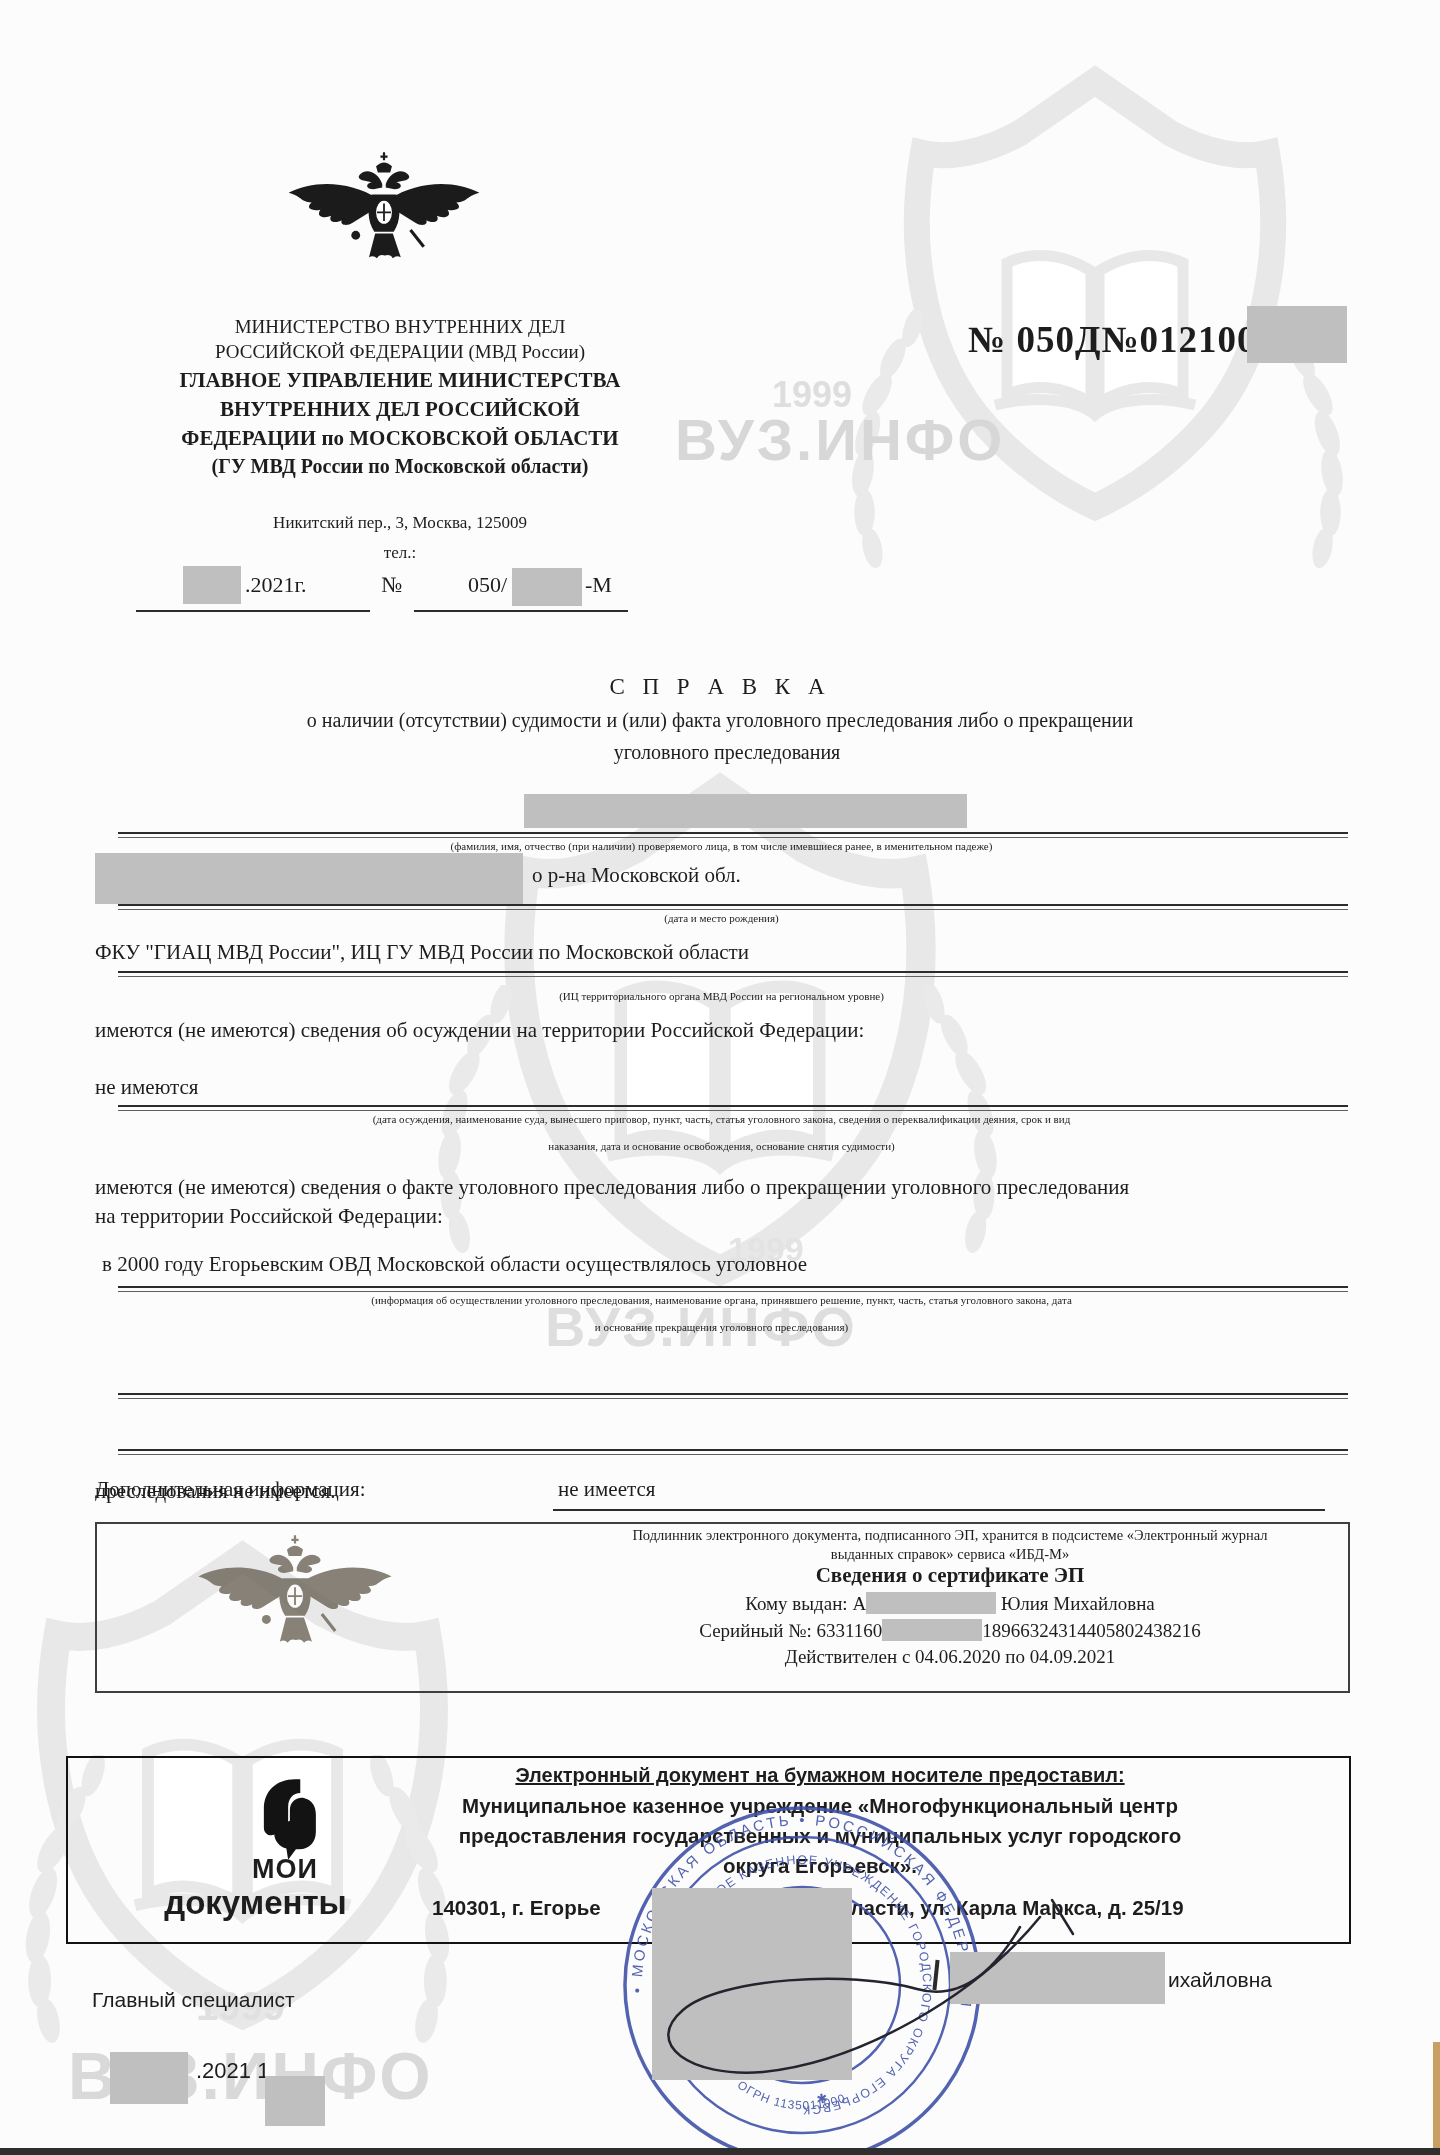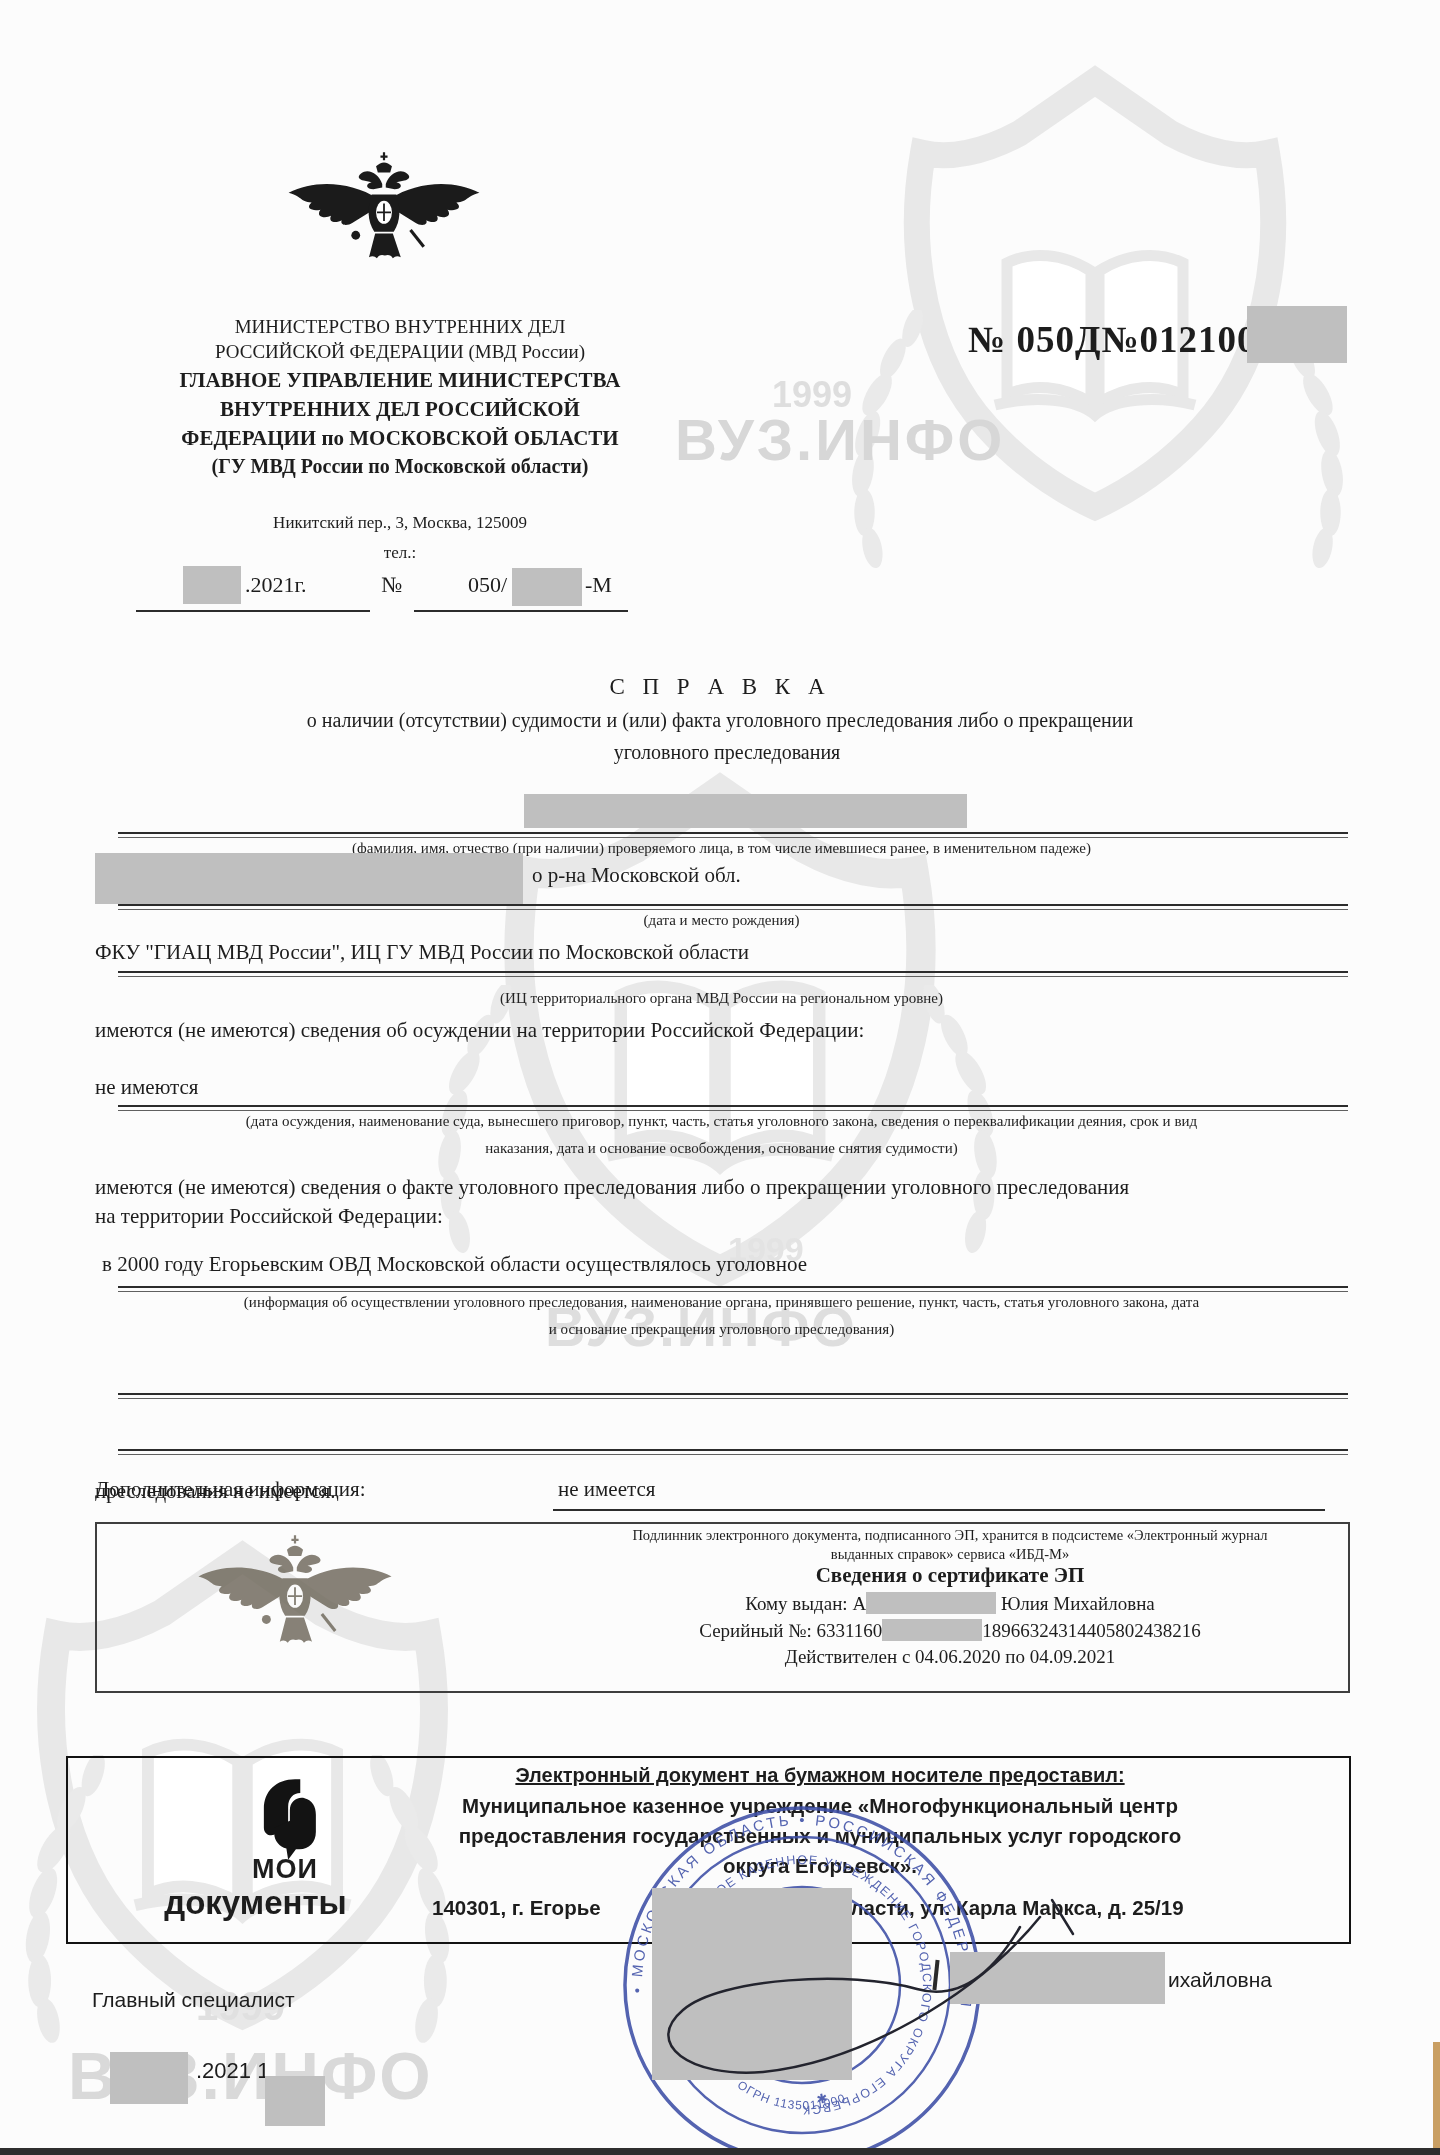--- a/index.html
+++ b/index.html
@@ -7,21 +7,21 @@
         font-family:"Liberation Serif","DejaVu Serif",serif;}
   .t{position:absolute;white-space:nowrap;color:#1d1d1d;}
   .serif{font-family:"Liberation Serif","DejaVu Serif",serif;}
   .sans{font-family:"Liberation Sans","DejaVu Sans",sans-serif;}
   .c{text-align:center;}
   .b{font-weight:bold;}
   .redact{position:absolute;background:#bfbfbf;z-index:4;}
   .redact-inline{display:inline-block;background:#bfbfbf;height:1.15em;vertical-align:-0.22em;}
   .rule{position:absolute;height:3px;border-top:2.5px solid #2c2c2c;border-bottom:1.5px solid #606060;z-index:2;}
   .thin{position:absolute;height:2px;background:#2c2c2c;z-index:2;}
-  .cap{font-size:15px;color:#232323;}
+  .cap{font-size:11px;color:#232323;}
   .wm{position:absolute;z-index:0;}
   .wm-txt{position:absolute;z-index:0;font-family:"Liberation Sans","DejaVu Sans",sans-serif;font-weight:bold;}
   .z2{z-index:2;}
   .box{position:absolute;background:transparent;z-index:1;}
   #certbox{border:2px solid #3f3f3f;}
   #mfcbox{border:2.5px solid #121212;}
   .stamp-wrap{position:absolute;z-index:3;transform:rotate(-10deg);opacity:.88;}
   .sig-wrap{position:absolute;z-index:6;}
 </style>
 </head>

